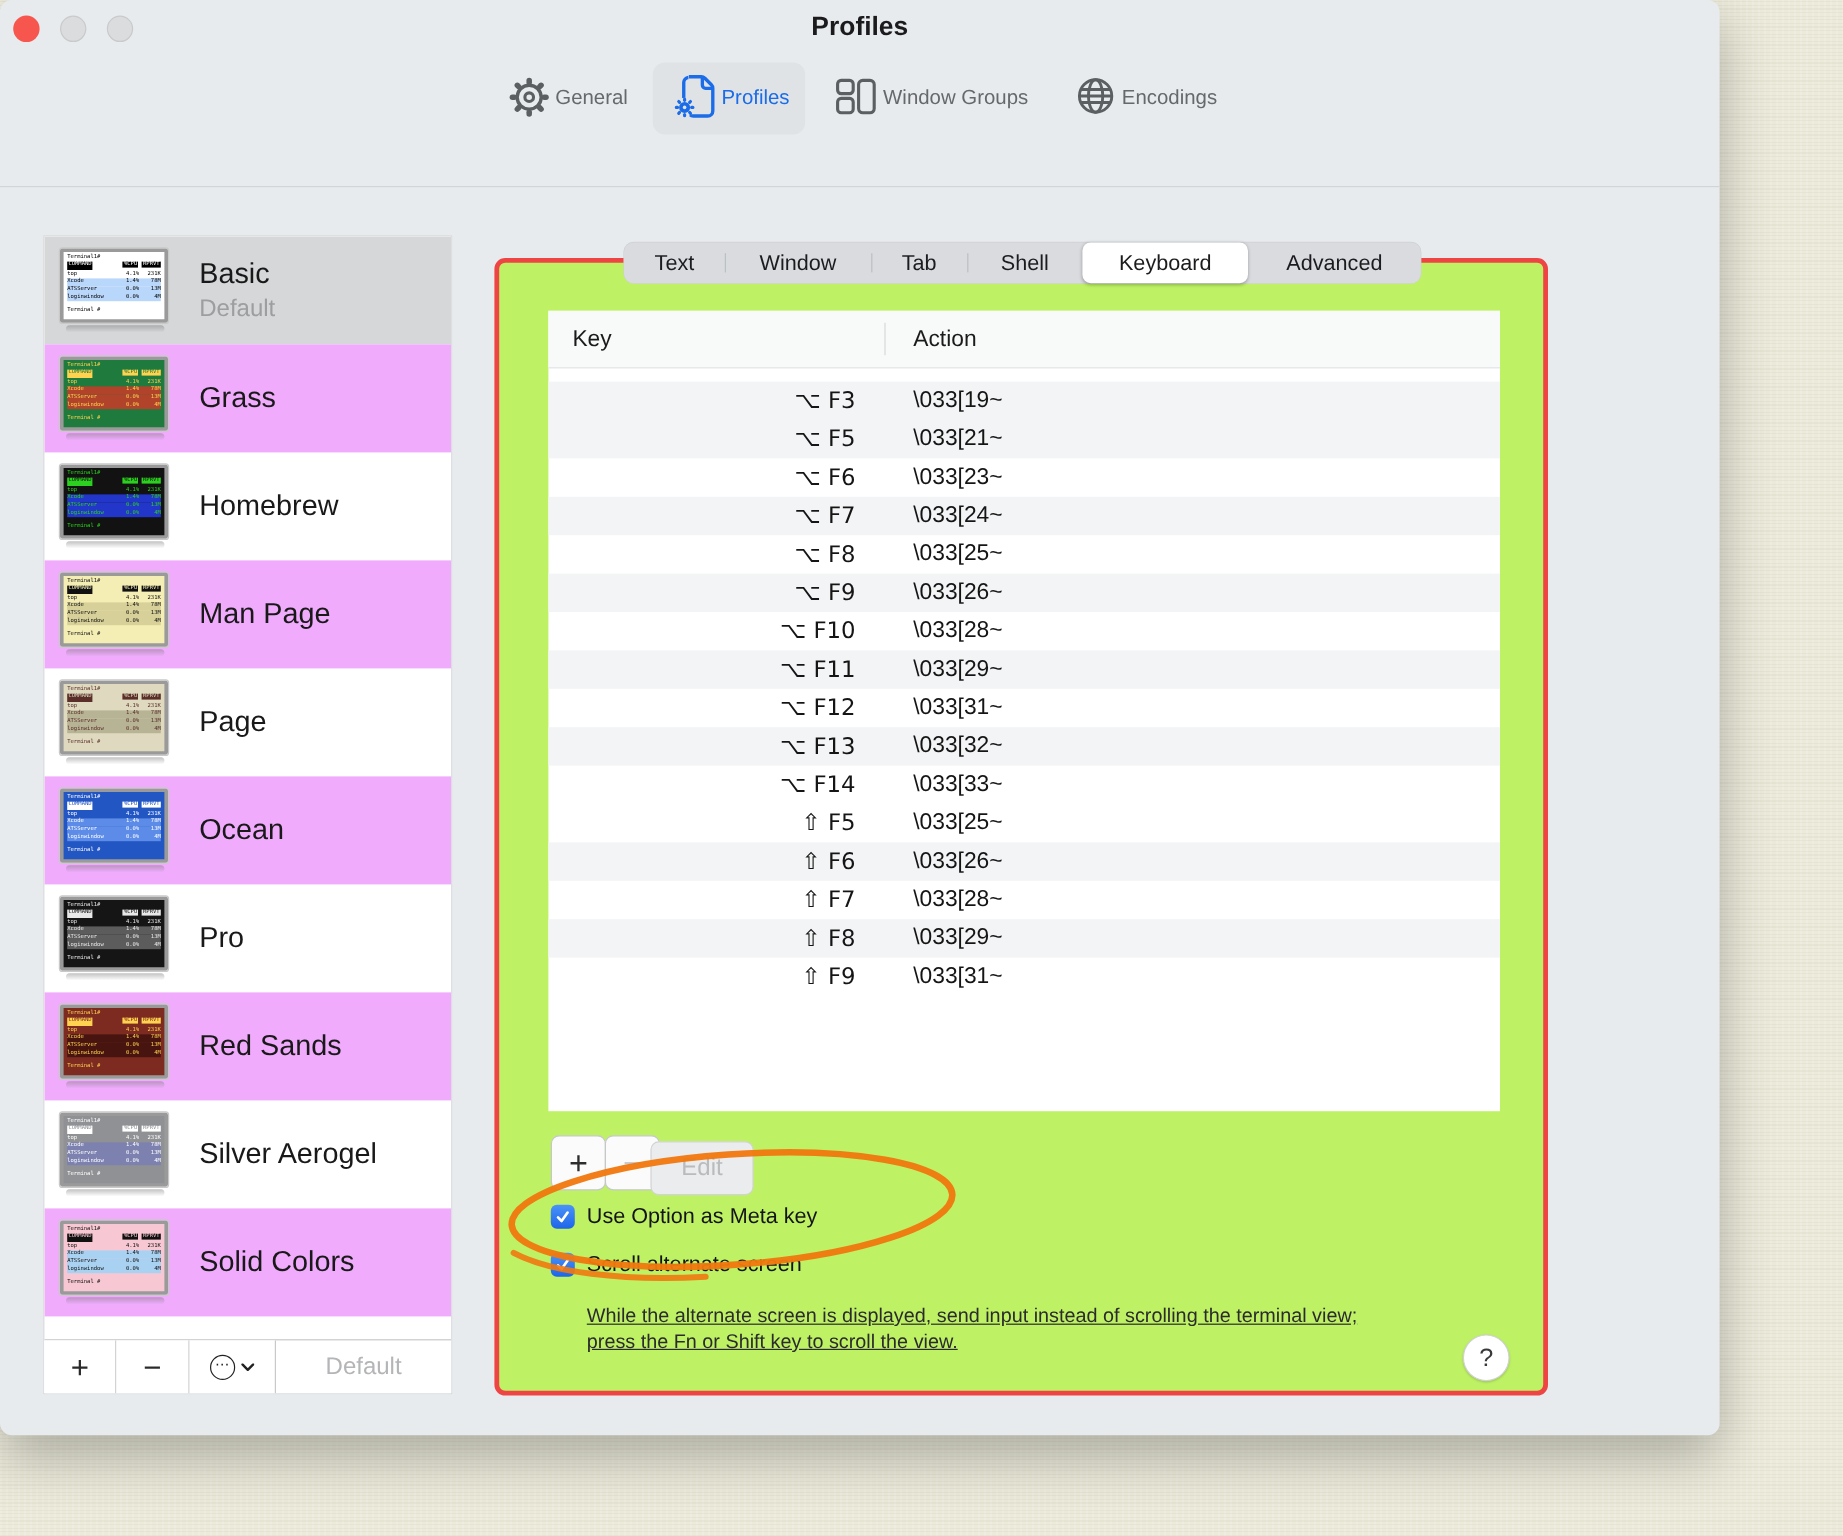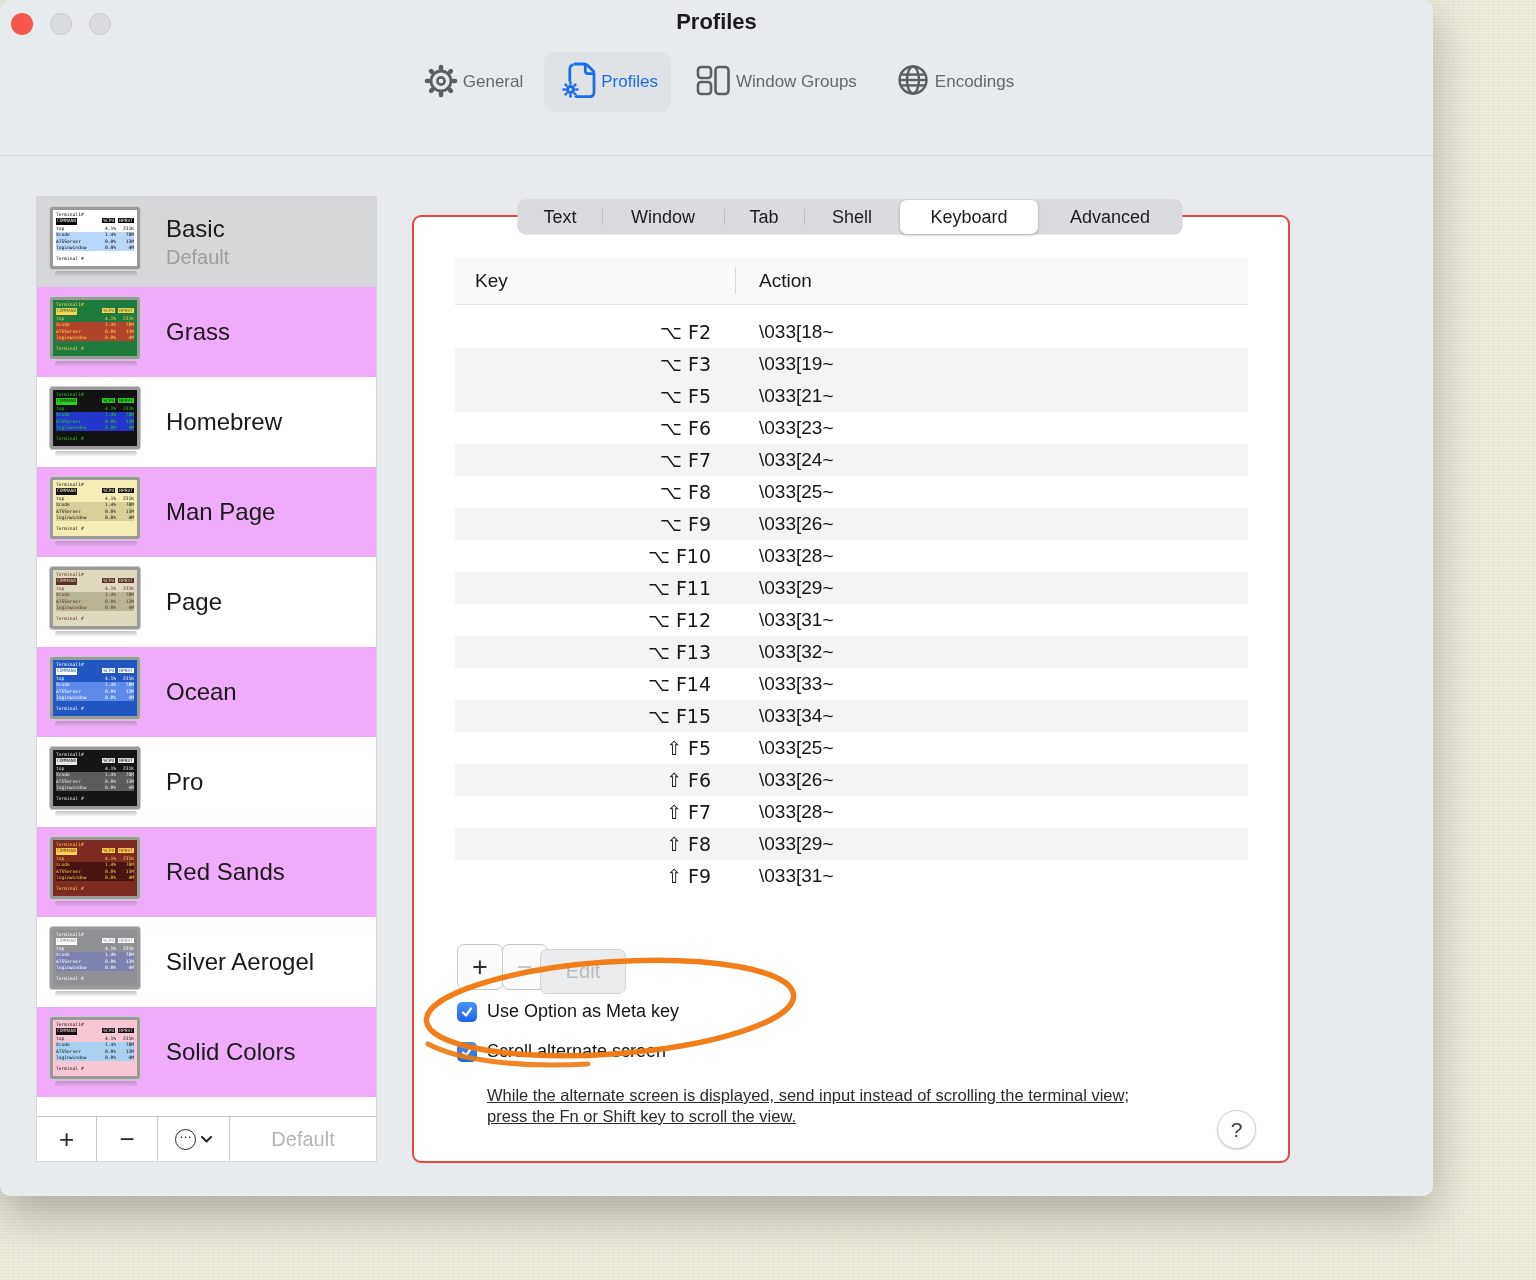--- a/index.html
+++ b/index.html
@@ -61,22 +61,22 @@
   .sf-btn{box-sizing:border-box;border-right:1px solid #c7c9cb;display:flex;align-items:center;
     justify-content:center;background:#fff;color:#2a2a2a;}
   .sf-add{width:60px;font-size:26px;font-weight:300;}
   .sf-remove{width:61px;font-size:26px;font-weight:300;}
   .sf-more{width:72px;gap:5px;}
   .more-circle{width:21px;height:21px;border:1.8px solid #222;border-radius:50%;display:flex;
     align-items:center;justify-content:center;font-size:12px;letter-spacing:.5px;color:#222;padding-bottom:4px;box-sizing:border-box;}
   .sf-default{flex:1;border-right:none;font-size:20px;color:#b3b5b7;display:flex;align-items:center;justify-content:center;}
 
   
-  .panel{position:absolute;left:412px;top:215px;width:878px;height:948px;background:#ffffff;
-    border:2px solid #ef4444;border-radius:9px;box-sizing:border-box;}
+  .panel{position:absolute;left:412px;top:215px;width:878px;height:948px;background:#bef264;
+    border:4px solid #ef4444;border-radius:9px;box-sizing:border-box;}
   .segmented{position:absolute;left:104px;top:-17px;height:34px;display:flex;background:#d9dbdf;
     border-radius:8px;box-shadow:0 0 0 .5px #cdcfd3;}
   .seg{position:relative;display:flex;align-items:center;justify-content:center;font-size:18px;color:#1c1c1e;}
   .seg:nth-child(1){width:84px;}.seg:nth-child(2){width:122px;}.seg:nth-child(3){width:80px;}
   .seg:nth-child(4){width:96px;}.seg:nth-child(5){width:138px;}.seg:nth-child(6){width:144px;}
   .seg+.seg::before{content:'';position:absolute;left:0;top:9px;width:1px;height:16px;background:#bcbfc3;}
   .seg.selected::before{display:none;}
   .seg.selected+.seg::before{display:none;}
   .seg.selected{background:#fff;border-radius:7px;box-shadow:0 1px 3px rgba(0,0,0,.28);}
 
@@ -587,24 +587,20 @@
       <div class="seg">Advanced</div>
     </div>
 
     <div class="kb-table">
       <div class="thead">
         <span class="th-key">Key</span>
         <span class="th-divider"></span>
         <span class="th-action">Action</span>
       </div>
       <div class="tbody">
-          <div class="trow">
-            <span class="td-key">⌥ F2</span>
-            <span class="td-action">\033[18~</span>
-          </div>
           <div class="trow alt">
             <span class="td-key">⌥ F3</span>
             <span class="td-action">\033[19~</span>
           </div>
           <div class="trow alt">
             <span class="td-key">⌥ F5</span>
             <span class="td-action">\033[21~</span>
           </div>
           <div class="trow">
             <span class="td-key">⌥ F6</span>
@@ -634,24 +630,20 @@
             <span class="td-key">⌥ F12</span>
             <span class="td-action">\033[31~</span>
           </div>
           <div class="trow alt">
             <span class="td-key">⌥ F13</span>
             <span class="td-action">\033[32~</span>
           </div>
           <div class="trow">
             <span class="td-key">⌥ F14</span>
             <span class="td-action">\033[33~</span>
-          </div>
-          <div class="trow alt">
-            <span class="td-key">⌥ F15</span>
-            <span class="td-action">\033[34~</span>
           </div>
           <div class="trow">
             <span class="td-key">⇧ F5</span>
             <span class="td-action">\033[25~</span>
           </div>
           <div class="trow alt">
             <span class="td-key">⇧ F6</span>
             <span class="td-action">\033[26~</span>
           </div>
           <div class="trow">

